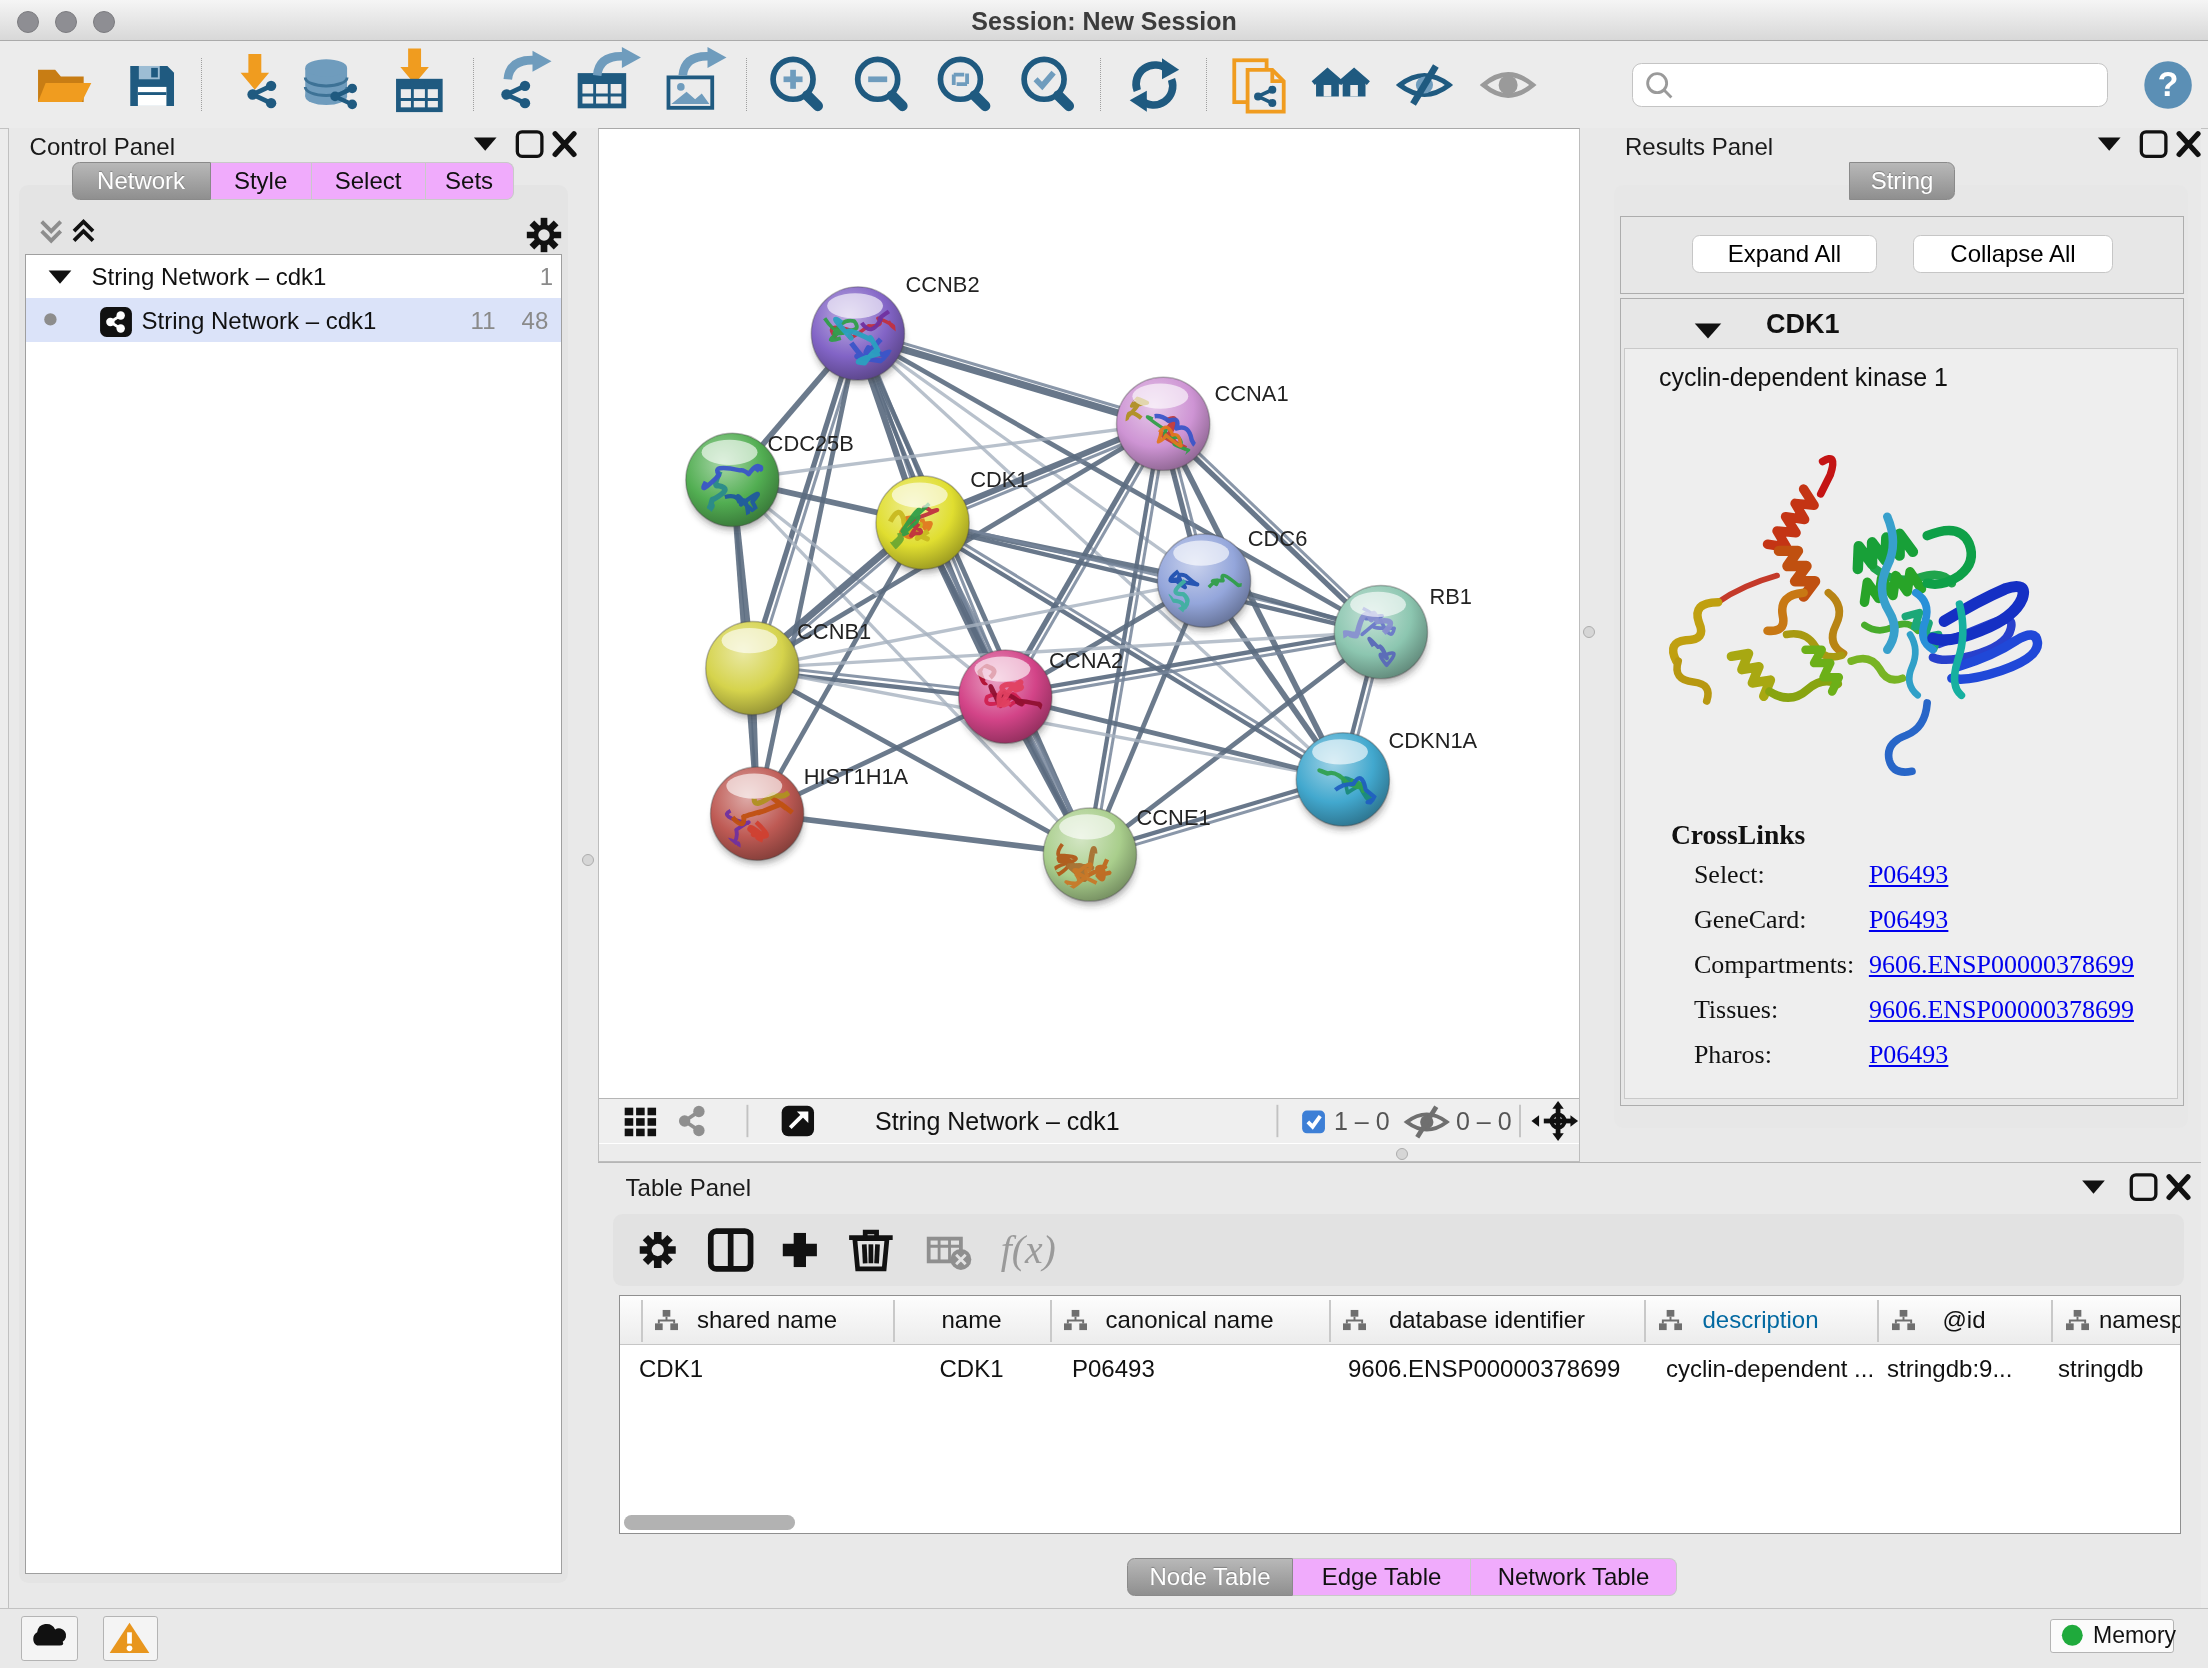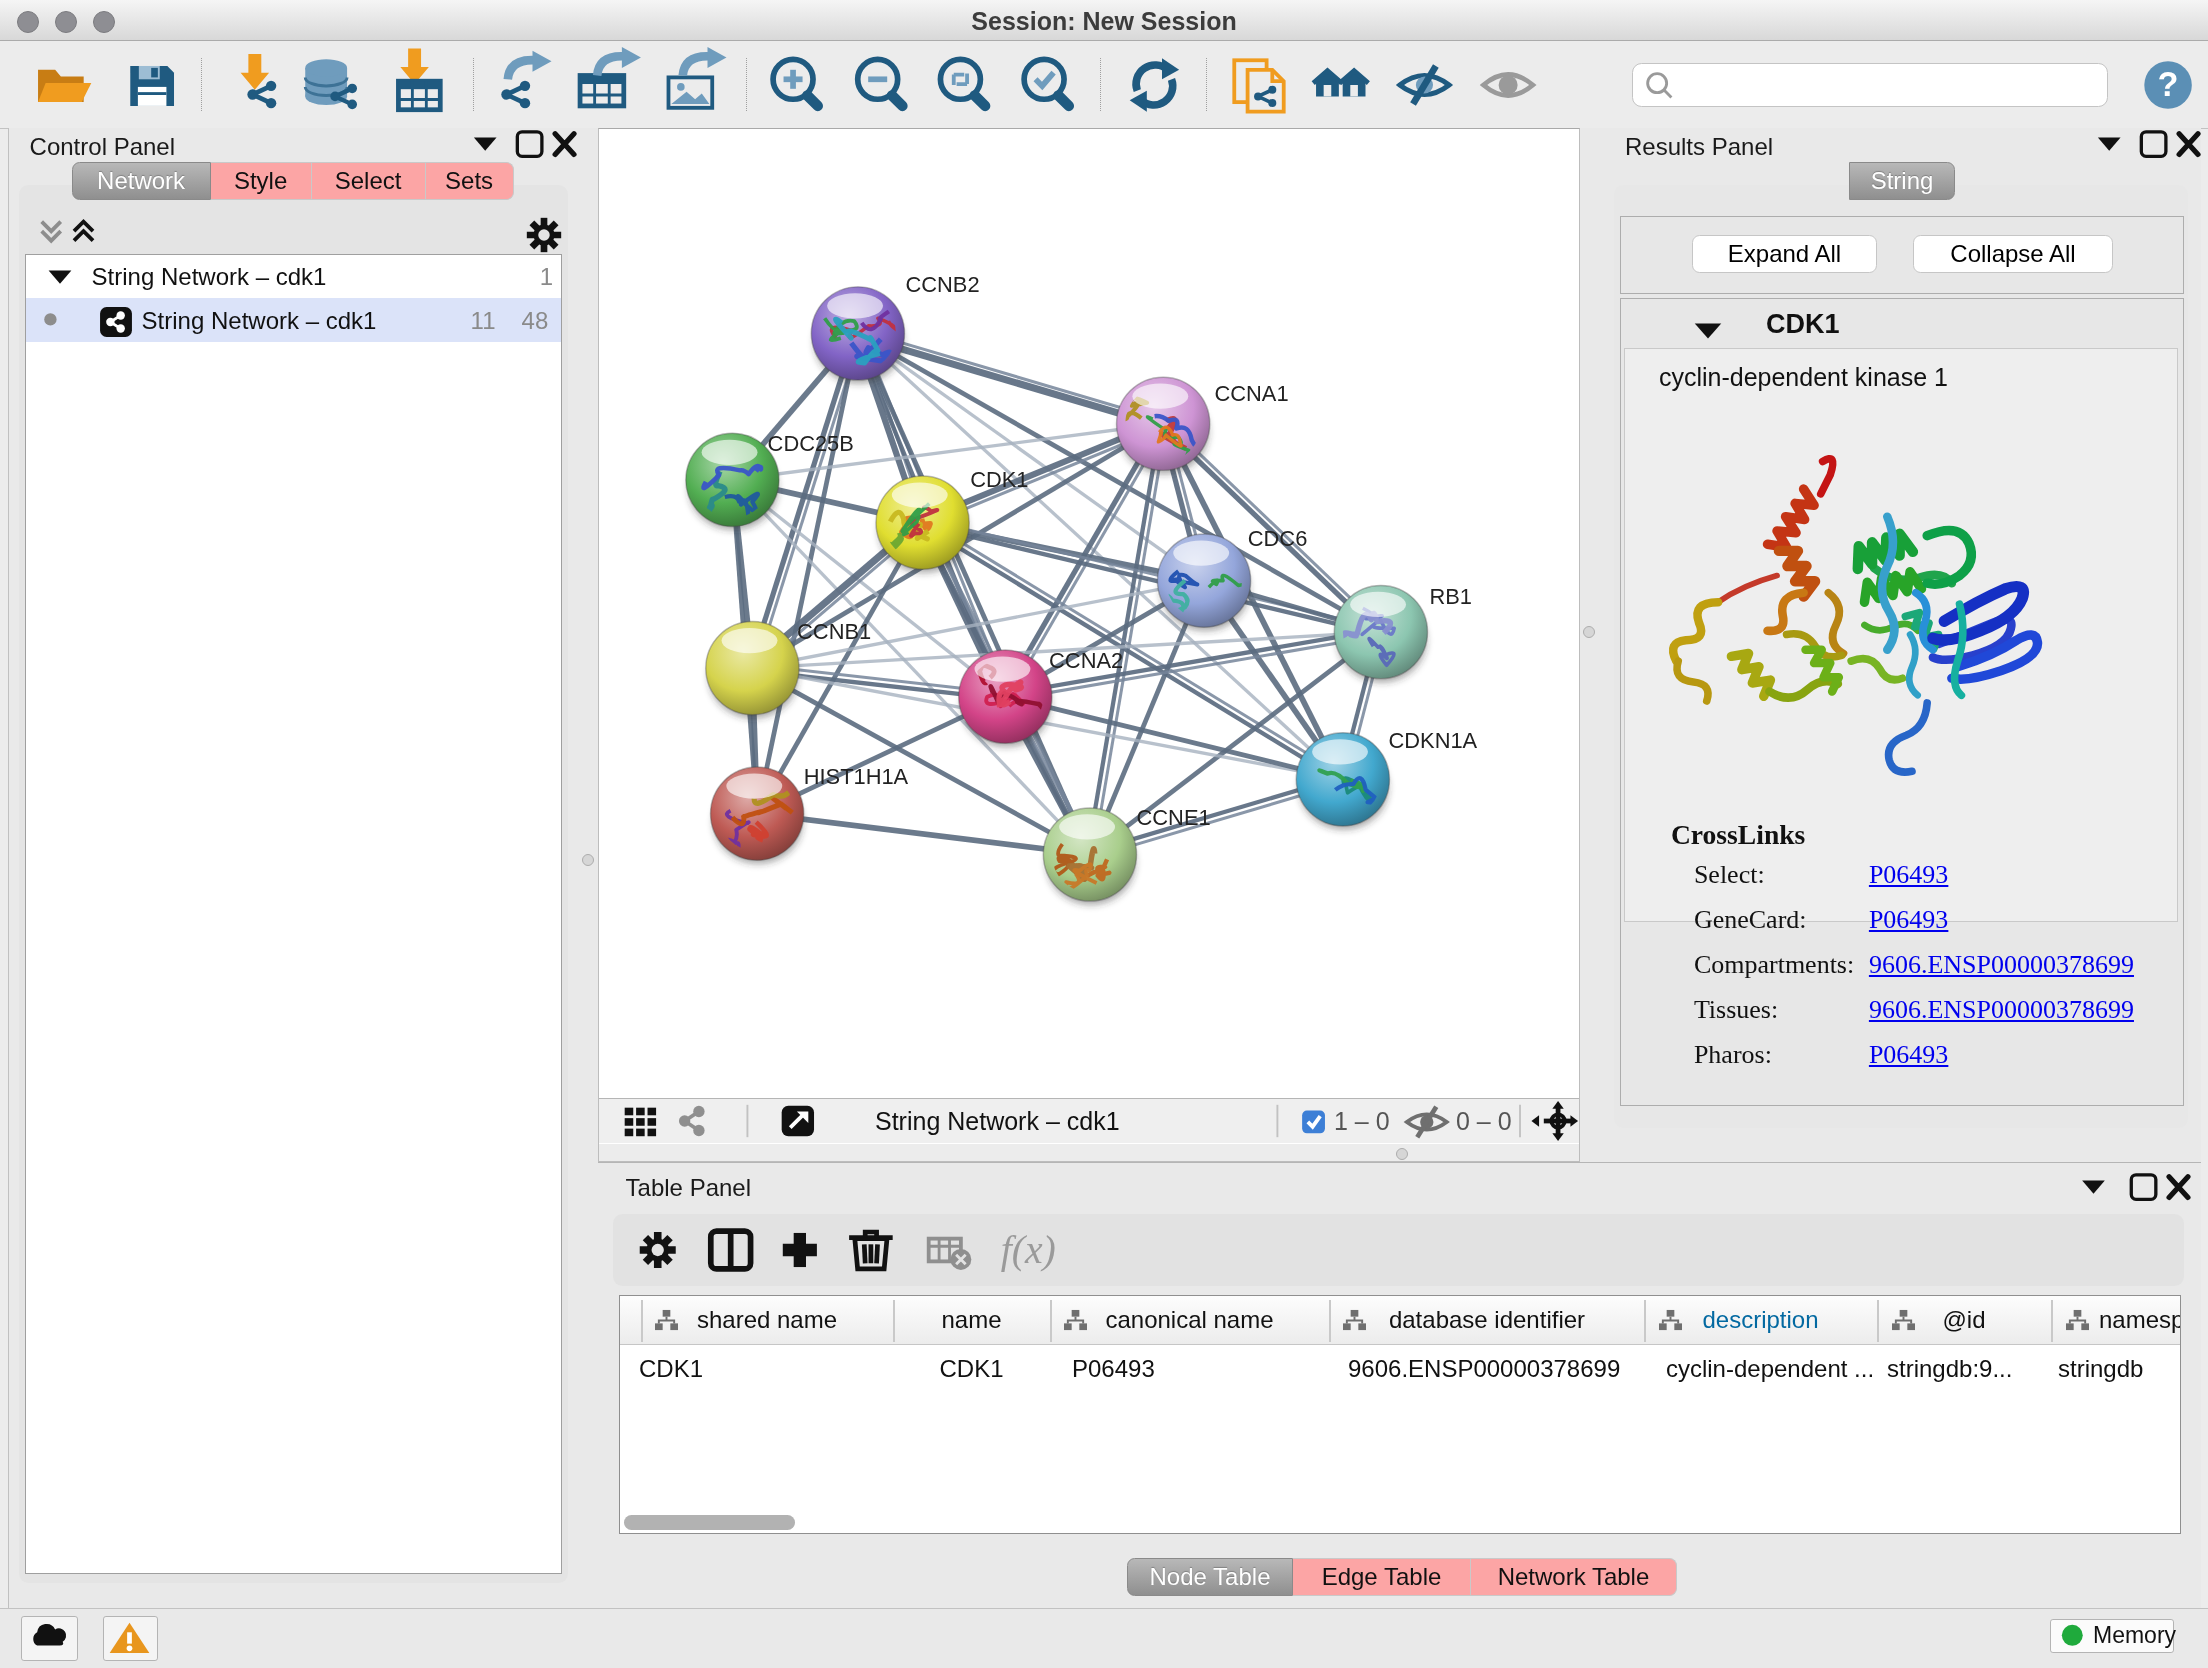--- a/index.html
+++ b/index.html
@@ -12,21 +12,21 @@
 
 #toolbar { position:absolute; left:0; top:41px; width:2208px; height:88px; background:#ececec; border-bottom:1px solid #c2c2c2; }
 .tdiv { position:absolute; top:17px; height:53px; width:0; border-left:1.9px dotted #9f9f9f; }
 #searchbox { position:absolute; left:1632px; top:22px; width:476px; height:44px; background:#fff; border:1.9px solid #c4c4c4; border-radius:9.5px; }
 
 .ptitle { font-size:24px; color:#1a1a1a; }
 
 #cpanel { position:absolute; left:7.6px; top:128px; width:590px; height:1480px; background:#e9e9e9; border-left:1px solid #c0c0c0; }
 
 .seg { position:absolute; display:flex; font-size:24px; }
-.seg div { border:1px solid #c9c9c9; border-left:none; background:#fca5a5; color:#111; text-align:center; line-height:36px; height:38px; }
+.seg div { border:1px solid #c9c9c9; border-left:none; background:#f0abfc; color:#111; text-align:center; line-height:36px; height:38px; }
 .seg div.first { border-left:1px solid #c9c9c9; border-radius:7.6px 0 0 7.6px; }
 .seg div.last { border-radius:0 7.6px 7.6px 0; }
 .seg div.sel { background:linear-gradient(#b8b8b8,#8f8f8f); color:#fff; border-color:#8a8a8a; text-shadow:0 -1px 1px rgba(0,0,0,0.25); }
 .tabbox { position:absolute; background:#e4e4e4; border-radius:9.5px; }
 
 #netpanel { position:absolute; left:598px; top:128px; width:982px; height:1034px; background:#fff; border:1px solid #bdbdbd; border-top:1px solid #a9a9a9; }
 #netbottom { position:absolute; left:0px; top:969px; width:980px; height:45px; background:#efefef; border-top:1px solid #b5b5b5; }
 
 #rpanel { position:absolute; left:1580px; top:128px; width:621px; height:1034px; background:#e9e9e9; }
 
@@ -589,21 +589,21 @@
     <div style="position:absolute;left:71px;top:18px;width:185px;height:38px;background:#fff;border:1px solid #c6c6c6;border-radius:7.6px;text-align:center;line-height:36px;font-size:24px;">Expand All</div>
     <div style="position:absolute;left:292px;top:18px;width:200px;height:38px;background:#fff;border:1px solid #c6c6c6;border-radius:7.6px;text-align:center;line-height:36px;font-size:24px;">Collapse All</div>
   </div>
 
   <div style="position:absolute;left:40px;top:170px;width:564px;height:808px;border:1.9px solid #adadad;">
     <svg width="38" height="34" style="position:absolute;left:68px;top:15px;" viewBox="0 0 40 36">
           <path d="M6 10 L34 10 L20 26 Z" fill="#111"></path>
         </svg>
     <div style="position:absolute;left:145px;top:9.5px;font-size:27px;font-weight:bold;color:#111;">CDK1</div>
 
-    <div style="position:absolute;left:2.9px;top:49px;width:554px;height:574px;background:#eeeeee;border:1px solid #c9c9c9;">
+    <div style="position:absolute;left:2.9px;top:49px;width:554px;height:751px;background:#eeeeee;border:1px solid #c9c9c9;">
       <div style="position:absolute;left:34px;top:14.3px;font-size:25px;color:#111;">cyclin-dependent kinase 1</div>
       <svg width="554" height="457" style="position:absolute;left:0;top:57px;" viewBox="0 0 583 480">
 <g fill="none" stroke-linecap="round">
  <path d="M214 196 q18 14 8 34 q-10 20 8 30" stroke="#b88414" stroke-width="8" fill="none"></path>
  <path d="M170 240 q20 -4 30 12 q10 16 28 10" stroke="#a89a12" stroke-width="8" fill="none"></path>
  <path d="M238 268 q20 -8 30 8 q8 16 24 10" stroke="#78b424" stroke-width="8" fill="none"></path>
  <path d="M252 230 q14 10 30 2 q16 -8 26 4" stroke="#48ac2c" stroke-width="7" fill="none"></path>
  <path d="M262 170 q22 18 48 10 q24 -8 34 6" stroke="#20a44c" stroke-width="9" fill="none"></path>
  <path d="M330 250 q28 -10 56 -22 q24 -10 20 6 q-4 18 -40 28 q-30 8 -42 2" stroke="#2840cc" stroke-width="9" fill="none"></path>
  <path d="M300 240 q10 16 2 34 q-8 18 6 30" stroke="#30a0c8" stroke-width="7" fill="none"></path>

